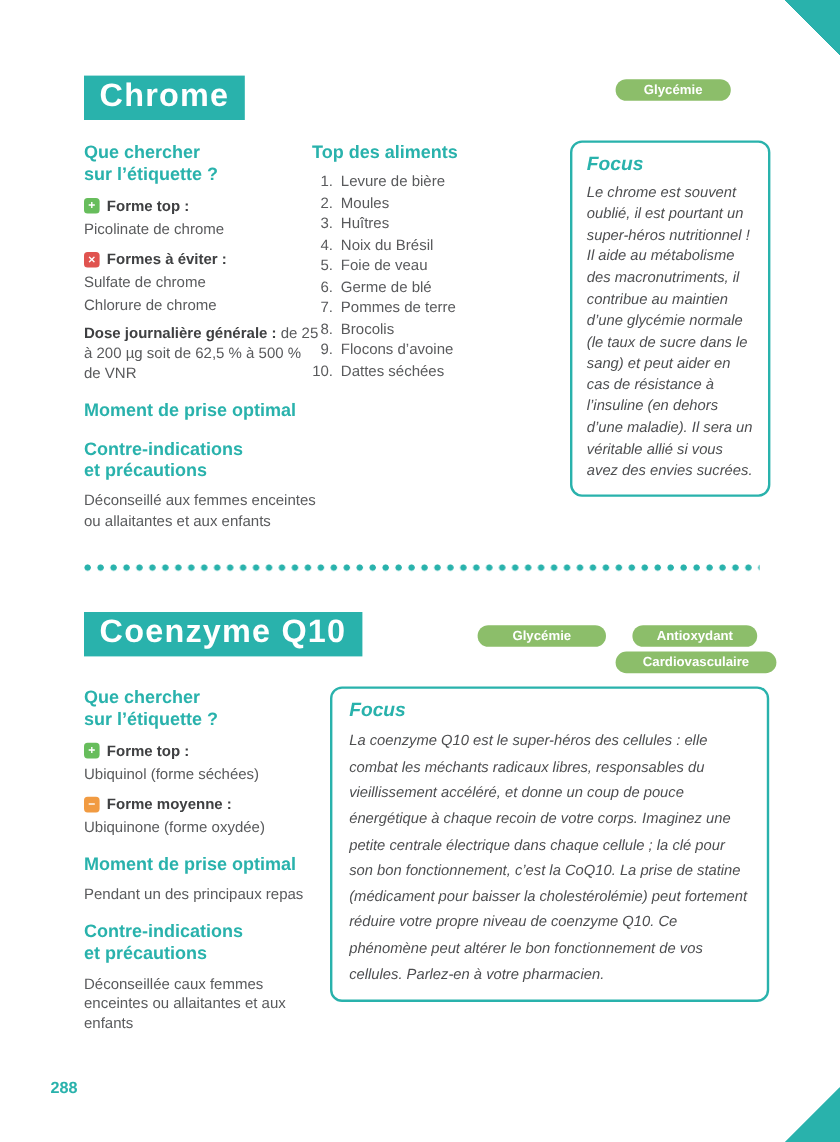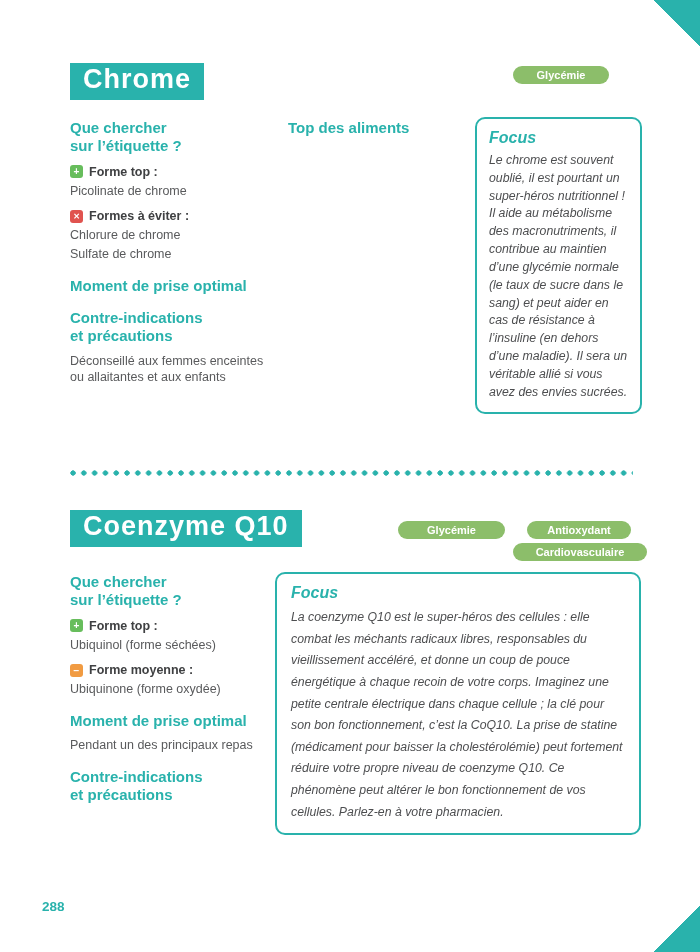--- a/index.html
+++ b/index.html
@@ -60,33 +60,46 @@
     <div class="form-row">
       <span class="ficon plus">+</span>
       <span class="body bold-label">Forme top :</span>
     </div>
     <p class="body val">Picolinate de chrome</p>
 
     <div class="form-row">
       <span class="ficon cross">✕</span>
       <span class="body bold-label">Formes à éviter :</span>
     </div>
+    <p class="body val">Sulfate de chrome</p>
     <p class="body val">Chlorure de chrome</p>
-    <p class="body val">Sulfate de chrome</p>
 
+    <p class="body dose"><strong class="bold-label">Dose journalière générale :</strong><span> de 25 à 200 µg soit de 62,5 % à 500 % de VNR</span></p>
 
     <h3 class="h-teal sp">Moment de prise optimal</h3>
 
     <h3 class="h-teal sp">Contre-indications
 et précautions</h3>
     <p class="body">Déconseillé aux femmes enceintes ou allaitantes et aux enfants</p>
   </div>
 
-  <div class="col" style="left:288px;top:119px;width:185px;">
+  <div class="col" style="left:260px;top:119px;width:185px;">
     <h3 class="h-teal">Top des aliments</h3>
+    <ol class="foods">
+      <li>Levure de bière</li>
+      <li>Moules</li>
+      <li>Huîtres</li>
+      <li>Noix du Brésil</li>
+      <li>Foie de veau</li>
+      <li>Germe de blé</li>
+      <li>Pommes de terre</li>
+      <li>Brocolis</li>
+      <li>Flocons d’avoine</li>
+      <li>Dattes séchées</li>
+    </ol>
   </div>
 
   <div class="focus" style="left:475px;top:117px;width:167px;min-height:270px;">
     <h4>Focus</h4>
     <p>Le chrome est souvent oublié, il est pourtant un super-héros nutritionnel ! Il aide au métabolisme des macronutriments, il contribue au maintien d’une glycémie normale (le taux de sucre dans le sang) et peut aider en cas de résistance à l’insuline (en dehors d’une maladie). Il sera un véritable allié si vous avez des envies sucrées.</p>
   </div>
 
   <div class="divider" style="left:70px;top:470px;width:563px;"></div>
 
   <div class="abs" style="left:70px;top:510px;text-align:center;">
@@ -111,20 +124,21 @@
       <span class="body bold-label">Forme moyenne :</span>
     </div>
     <p class="body val">Ubiquinone (forme oxydée)</p>
 
 
     <h3 class="h-teal sp">Moment de prise optimal</h3>
     <p class="body">Pendant un des principaux repas</p>
 
     <h3 class="h-teal sp">Contre-indications
 et précautions</h3>
+    <p class="body">Déconseillée caux femmes enceintes ou allaitantes et aux enfants</p>
   </div>
 
   <div class="focus wide" style="left:275px;top:572px;width:366px;min-height:262px;">
     <h4>Focus</h4>
     <p>La coenzyme Q10 est le super-héros des cellules : elle combat les méchants radicaux libres, responsables du vieillissement accéléré, et donne un coup de pouce énergétique à chaque recoin de votre corps. Imaginez une petite centrale électrique dans chaque cellule ; la clé pour son bon fonctionnement, c’est la CoQ10. La prise de statine (médicament pour baisser la cholestérolémie) peut fortement réduire votre propre niveau de coenzyme Q10. Ce phénomène peut altérer le bon fonctionnement de vos cellules. Parlez-en à votre pharmacien.</p>
   </div>
 
   <div class="pagenum" style="left:42px;top:899px;">288</div>
 
 </div>

